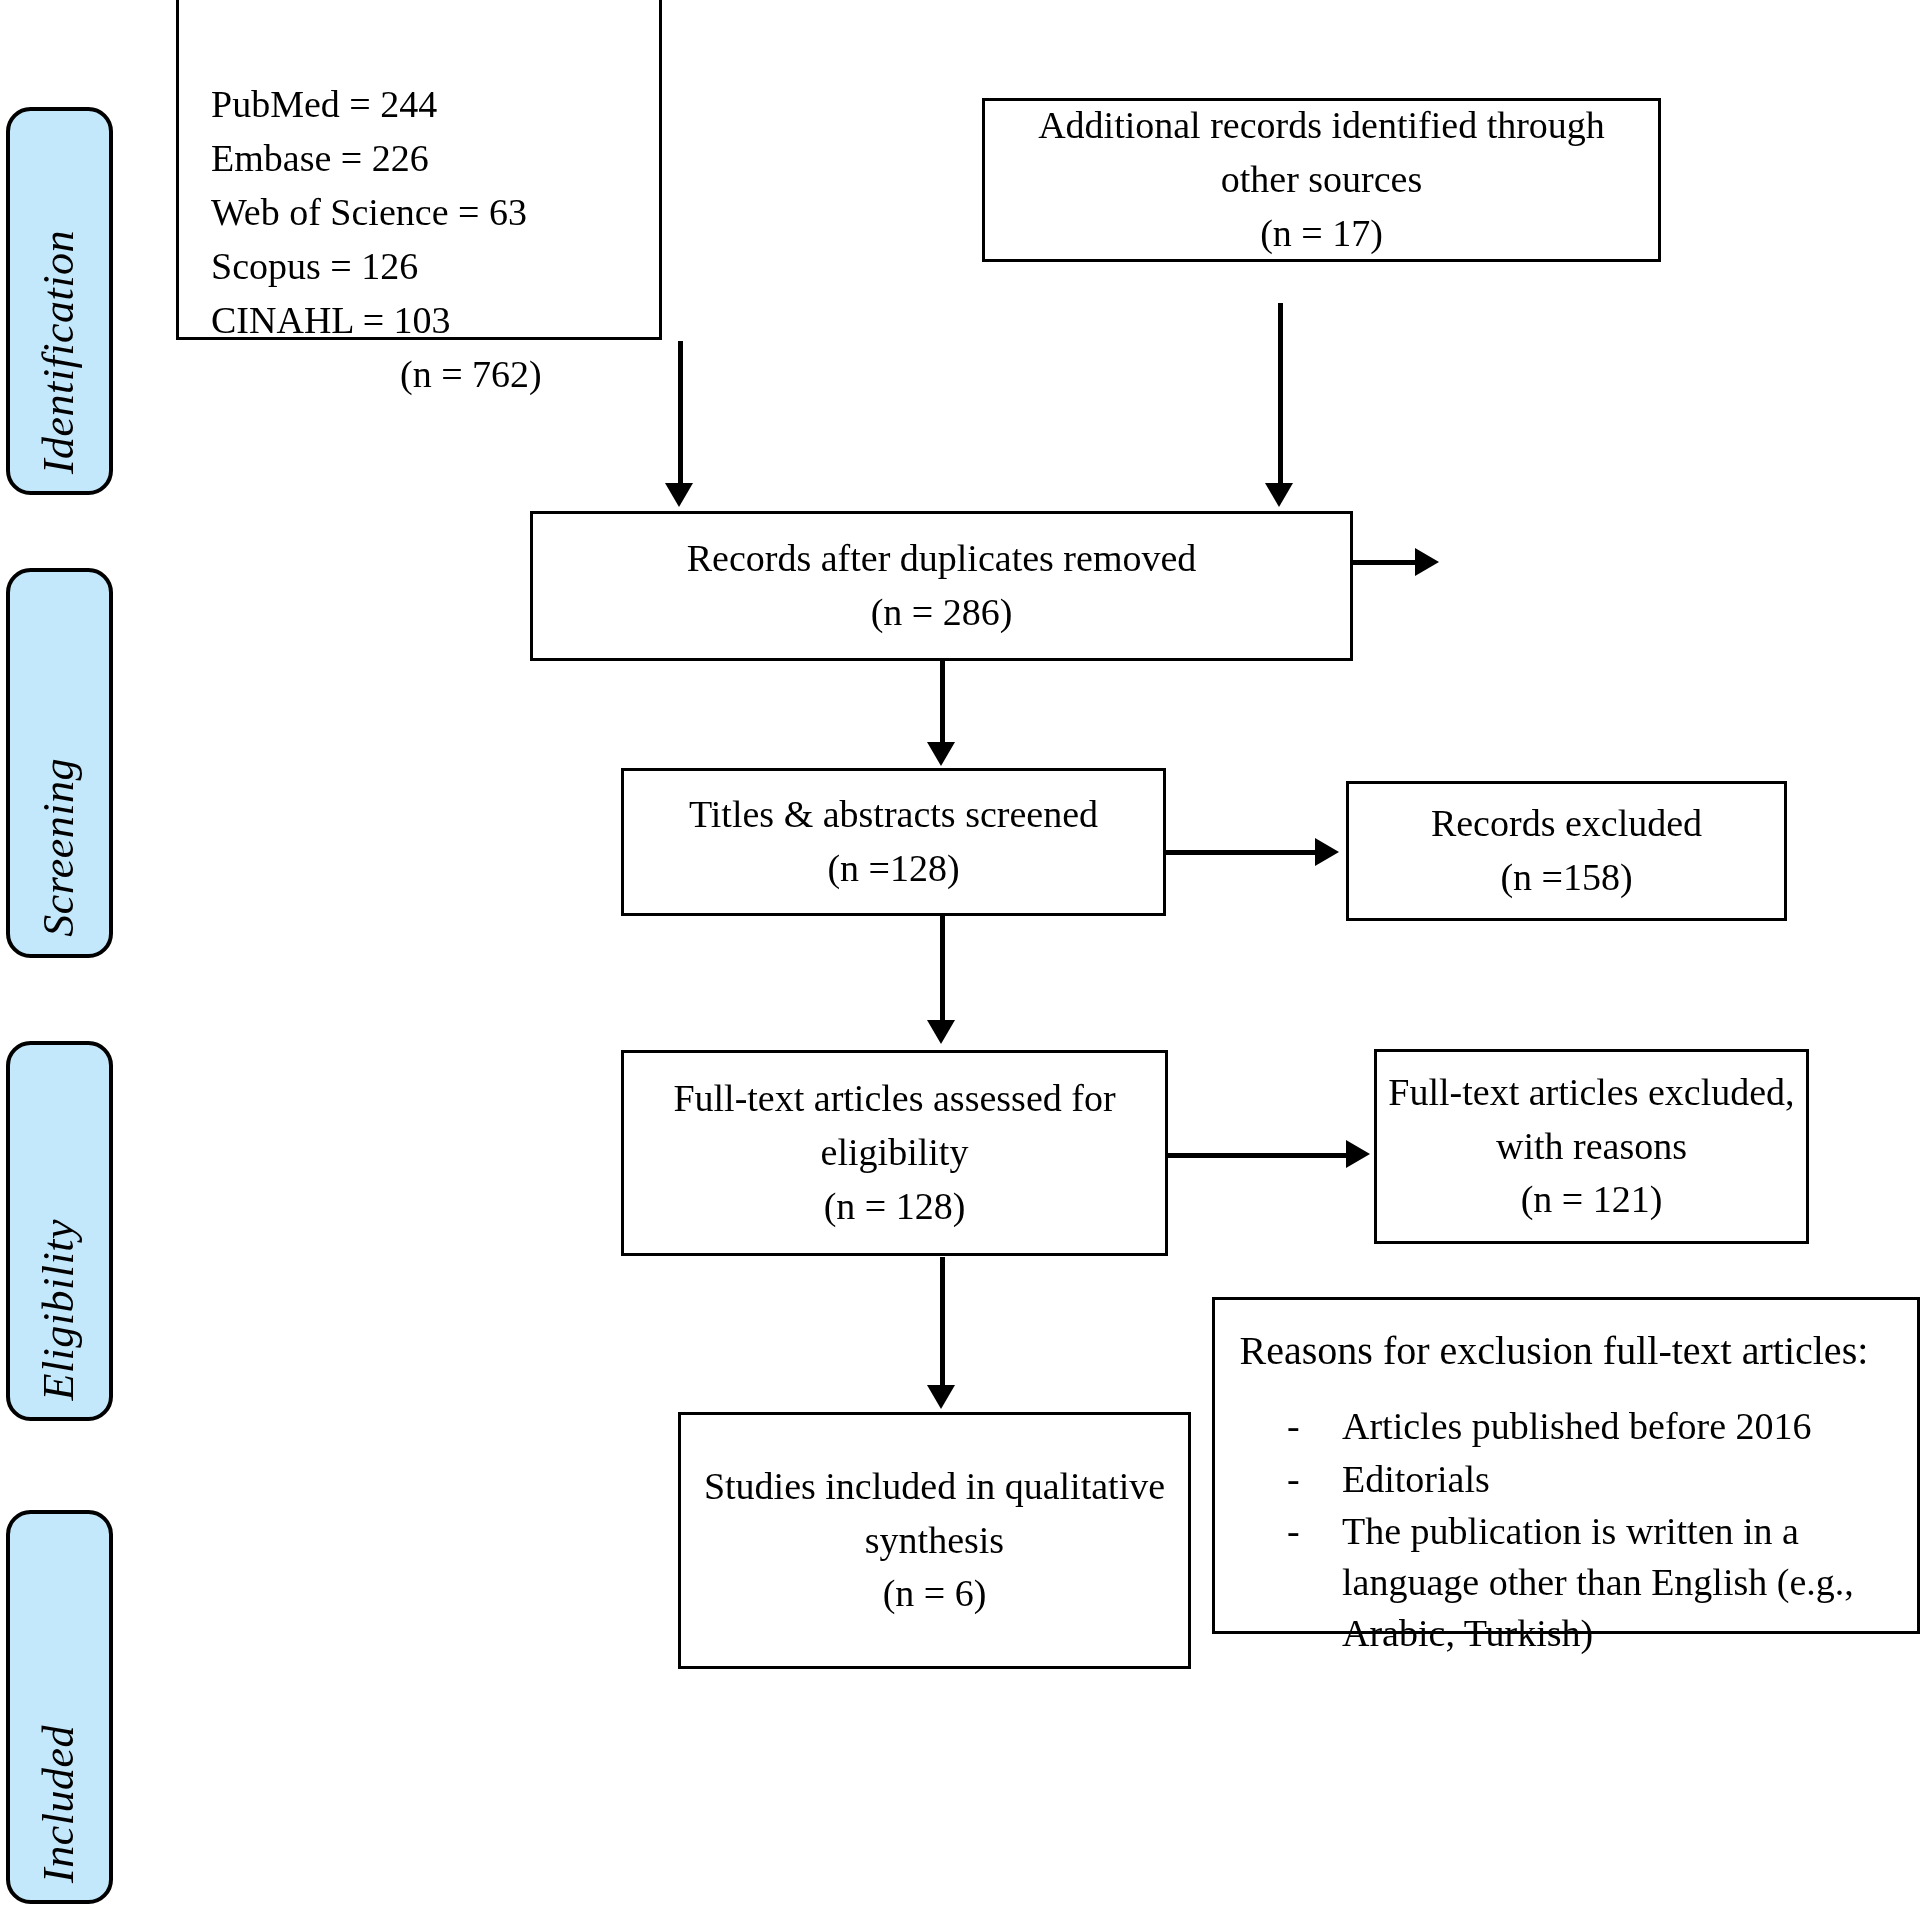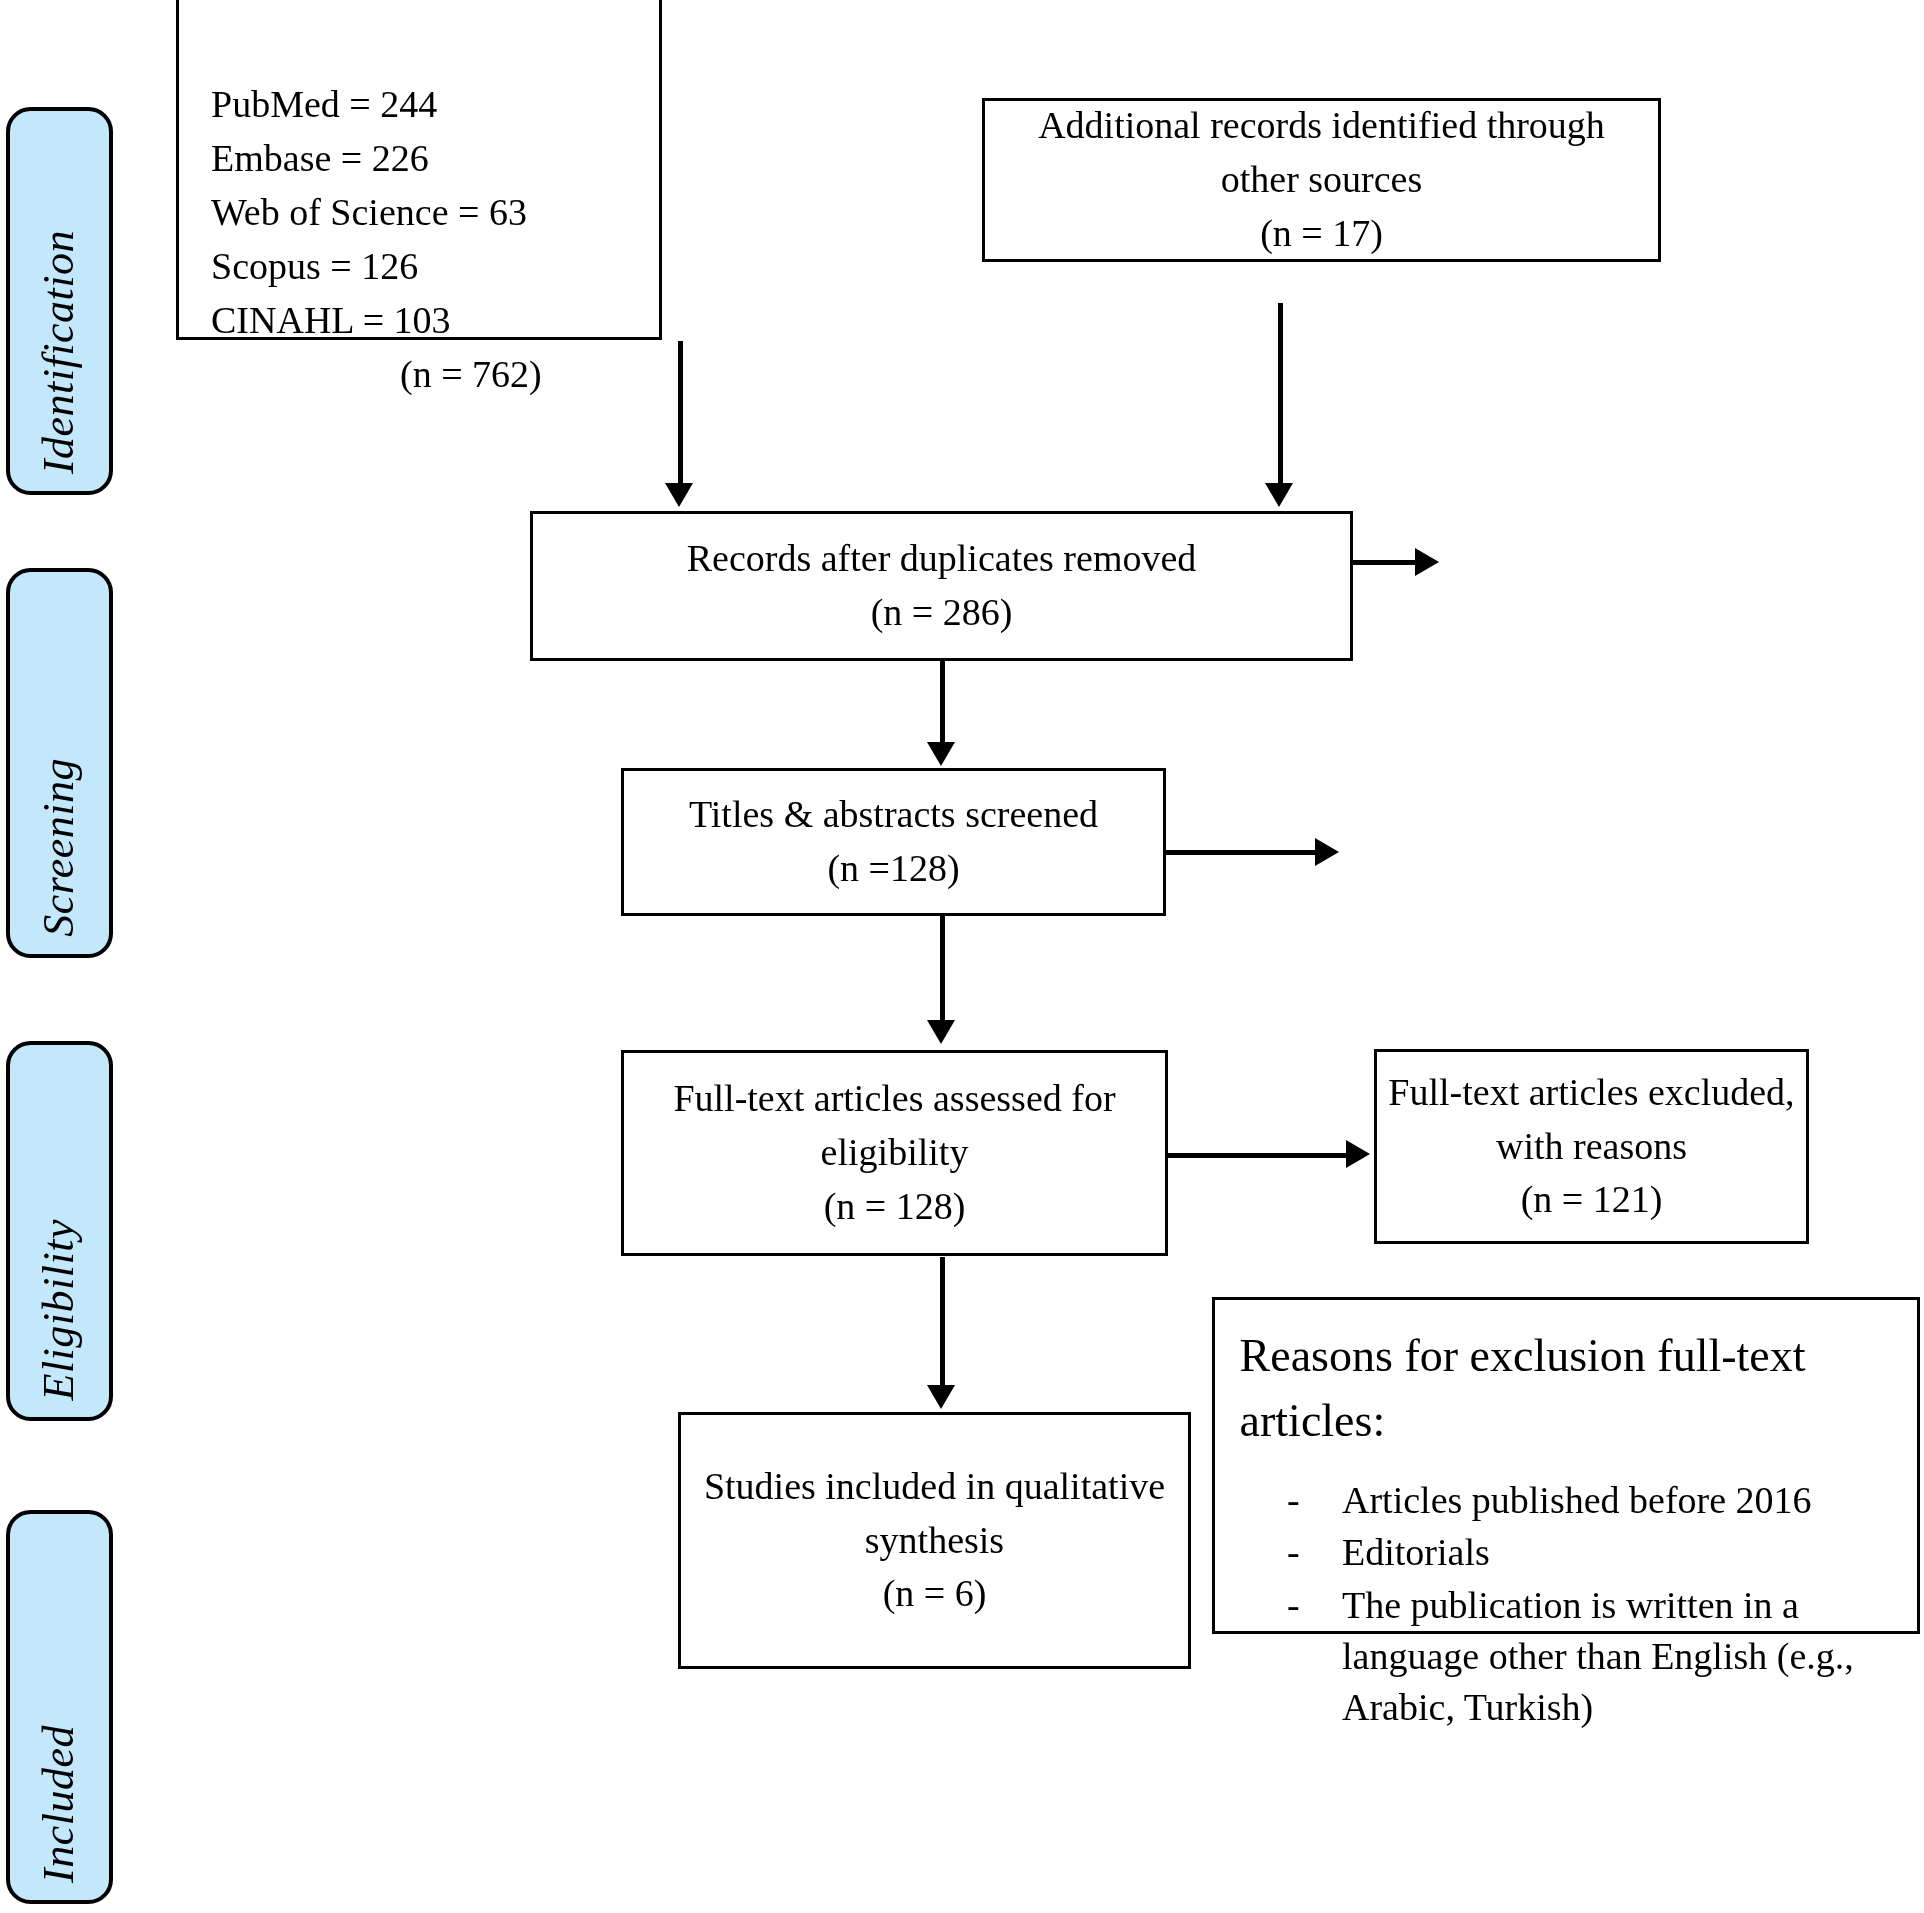--- a/index.html
+++ b/index.html
@@ -59,21 +59,21 @@
   .box-lines { padding: 0 0 0 32px; }
   .box-lines .total-line {
     display: block;
     text-align: left;
     padding-left: 189px;
   }
 
   
   .reasons-title {
     padding: 0 0 0 24.6px;
-    font-size: 46px;
+    font-size: 40px;
   }
   .reasons-list {
     list-style: none;
     margin: 21px 0 0 0;
     padding: 0 0 0 72px;
   }
   .reasons-list li {
     display: flex;
     align-items: flex-start;
     font-size: 38px;
@@ -173,20 +173,24 @@
   <div class="arrow-down" style="left:927px; top:742px;"></div>
 
   <div class="flow-box center" style="left:621px; top:768px; width:545px; height:148px;">
     <div>Titles &amp; abstracts screened</div>
     <div>(n =128)</div>
   </div>
 
   <div class="hline" style="left:1166px; top:850px; width:151px;"></div>
   <div class="arrow-right" style="left:1315px; top:838px;"></div>
 
+  <div class="flow-box center" style="left:1346px; top:781px; width:441px; height:140px;">
+    <div>Records excluded</div>
+    <div>(n =158)</div>
+  </div>
 
   <div class="vline" style="left:940px; top:916px; height:104px;"></div>
   <div class="arrow-down" style="left:927px; top:1020px;"></div>
 
   <div class="flow-box center" style="left:621px; top:1050px; width:547px; height:206px; padding:0 21px;">
     <div>Full-text articles assessed for eligibility</div>
     <div>(n = 128)</div>
   </div>
 
   <div class="hline" style="left:1168px; top:1153px; width:180px;"></div>

